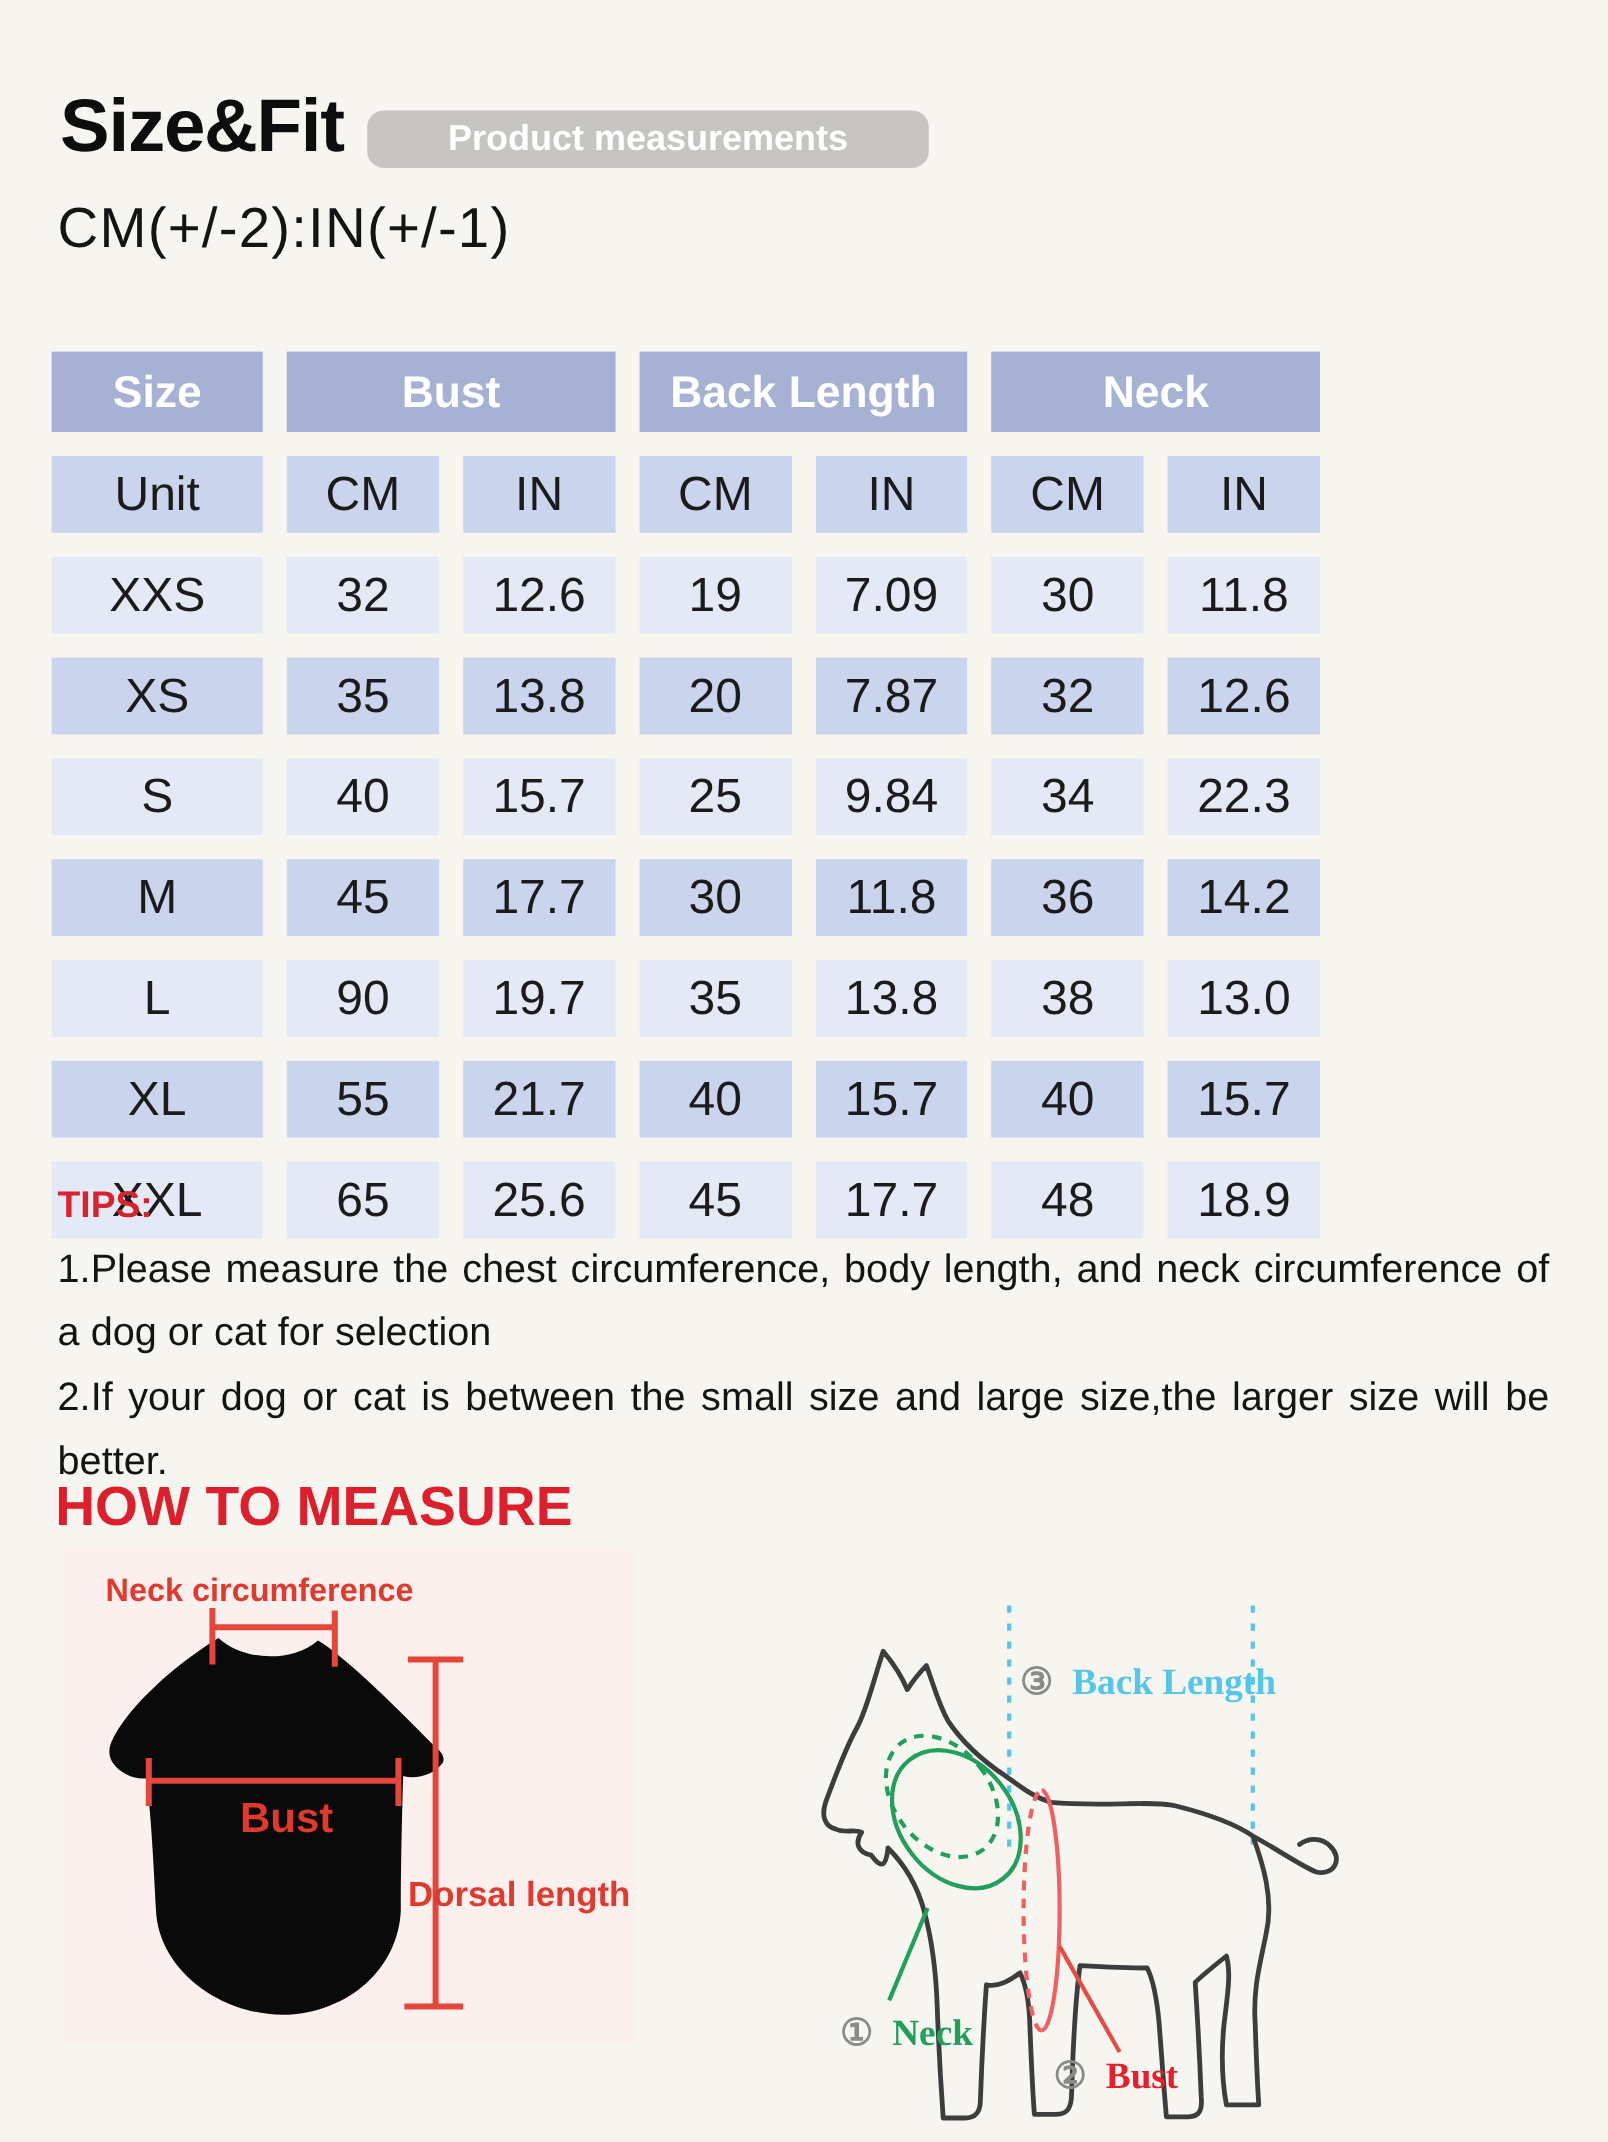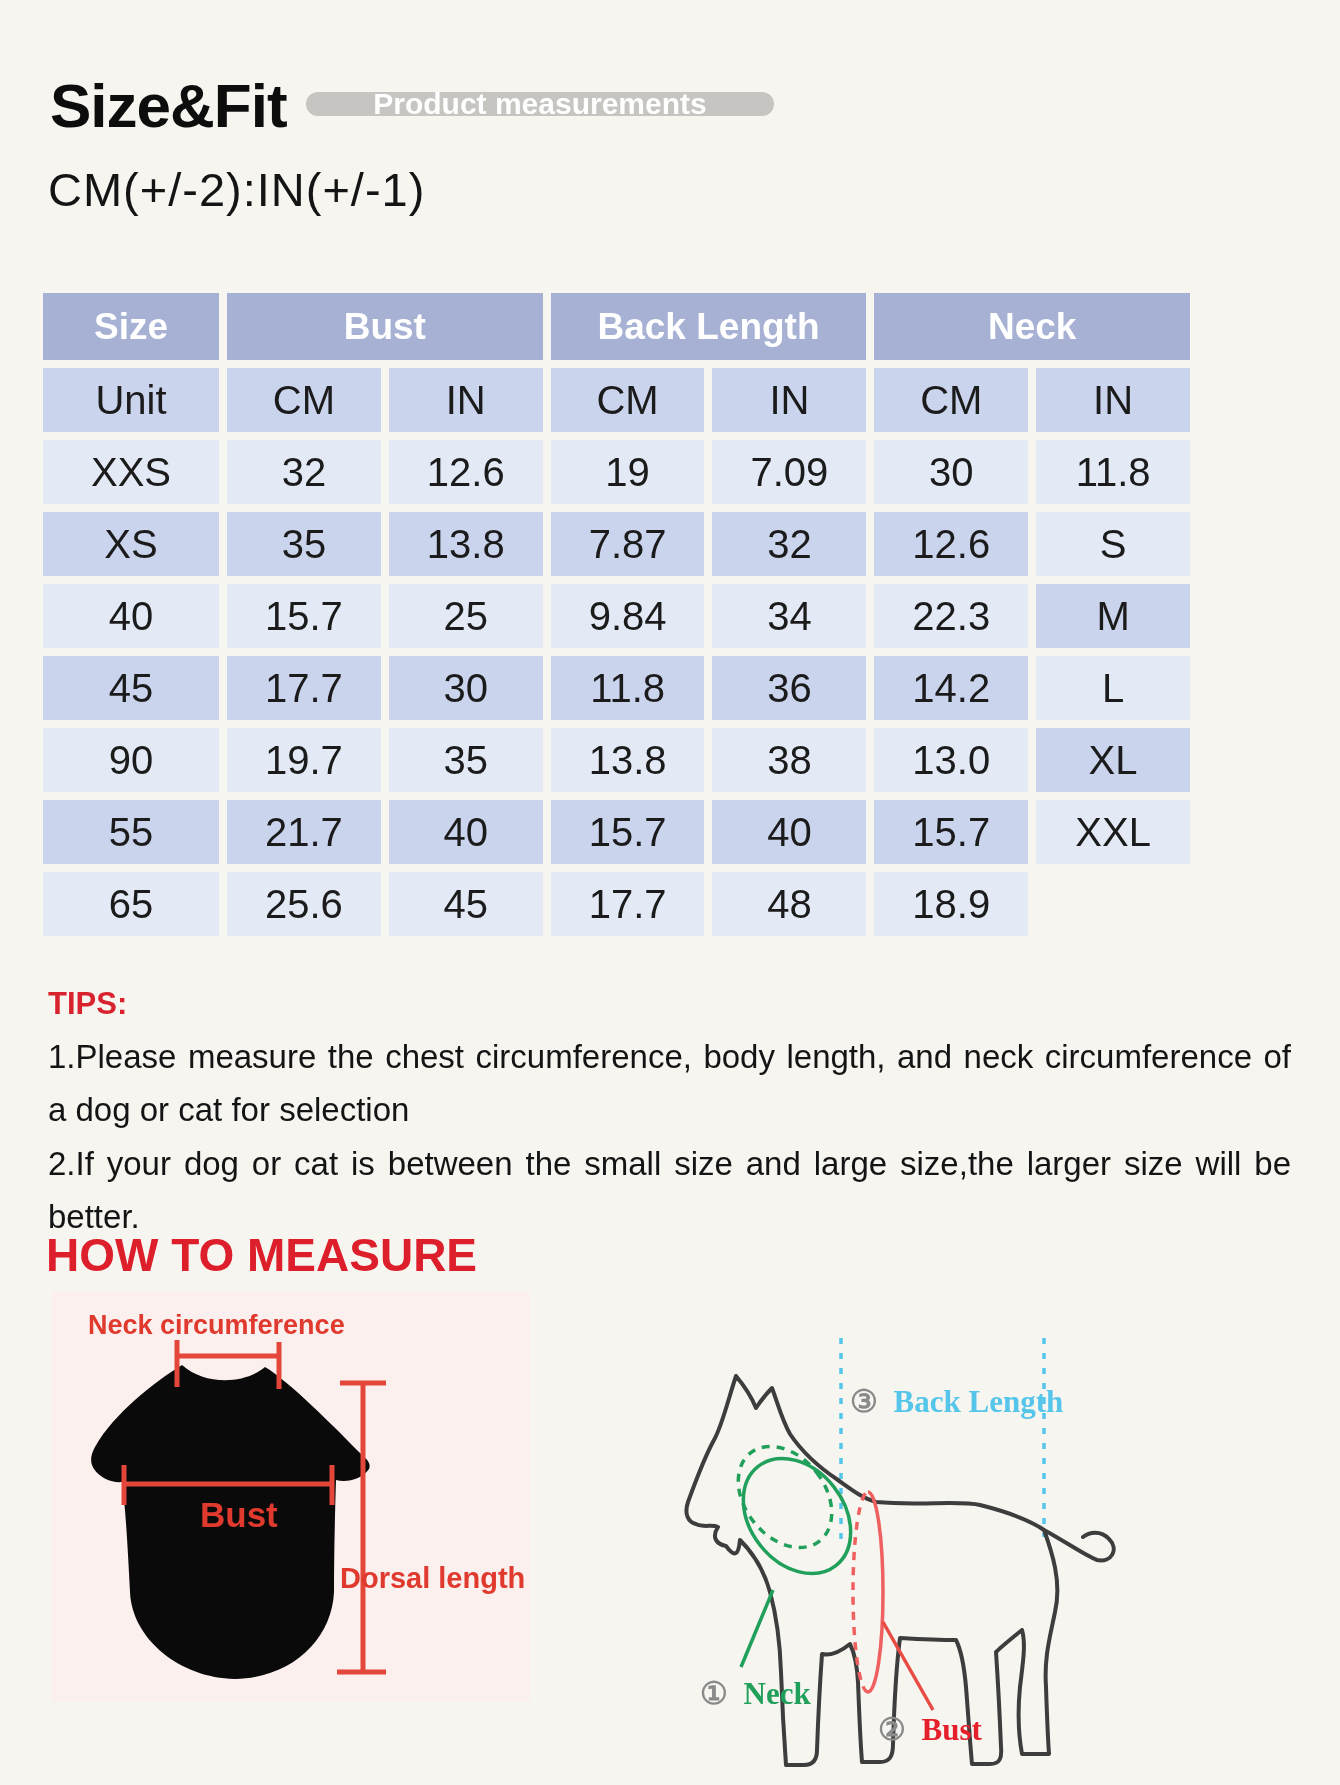--- a/index.html
+++ b/index.html
@@ -5,27 +5,27 @@
   html,body{margin:0;padding:0;}
   body{
     width:1340px;height:1785px;position:relative;overflow:hidden;
     background:#f7f5f0;
     font-family:"Liberation Sans","DejaVu Sans",sans-serif;
     color:#151515;
   }
   
   .page-title{position:absolute;left:50px;top:70px;font-size:62px;font-weight:800;letter-spacing:-1px;color:#0d0d0d;}
   .badge{
-    position:absolute;left:306px;top:92px;width:468px;height:24px;
+    position:absolute;left:306px;top:92px;width:468px;height:48px;
     background:#c7c5c2;border-radius:14px;color:#ffffff;
     font-size:30px;font-weight:600;display:flex;align-items:center;justify-content:center;
   }
   .tolerance{position:absolute;left:48px;top:162px;font-size:47px;font-weight:500;color:#141414;letter-spacing:1px;}
   
-  .size-table{position:absolute;left:43px;top:293px;width:1147px;display:grid;grid-template-columns:176px repeat(6,1fr);gap:8px;}
+  .size-table{position:absolute;left:43px;top:293px;width:1057px;display:grid;grid-template-columns:176px repeat(6,1fr);gap:20px;}
   .size-table .hcell{
     background:#a6b1d4;color:#ffffff;font-size:37px;font-weight:600;
     height:67px;display:flex;align-items:center;justify-content:center;
   }
   .size-table .span2{grid-column:span 2;}
   .size-table .cell{
     height:64px;display:flex;align-items:center;justify-content:center;
     font-size:40px;color:#1b1b1b;
   }
   .size-table .shade-a{background:#cbd4ed;}
@@ -68,20 +68,21 @@
   <div class="cell shade-b">32</div>
   <div class="cell shade-b">12.6</div>
   <div class="cell shade-b">19</div>
   <div class="cell shade-b">7.09</div>
   <div class="cell shade-b">30</div>
   <div class="cell shade-b">11.8</div>
 
   <div class="cell shade-a">XS</div>
   <div class="cell shade-a">35</div>
   <div class="cell shade-a">13.8</div>
+  <div class="cell shade-a">20</div>
   <div class="cell shade-a">7.87</div>
   <div class="cell shade-a">32</div>
   <div class="cell shade-a">12.6</div>
 
   <div class="cell shade-b">S</div>
   <div class="cell shade-b">40</div>
   <div class="cell shade-b">15.7</div>
   <div class="cell shade-b">25</div>
   <div class="cell shade-b">9.84</div>
   <div class="cell shade-b">34</div>

